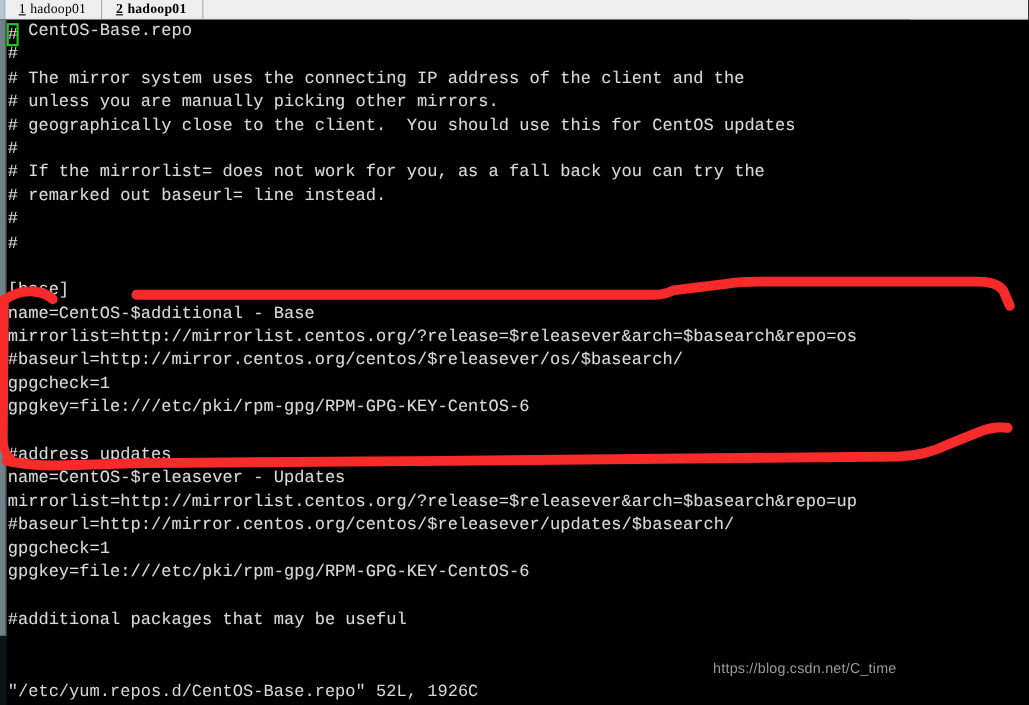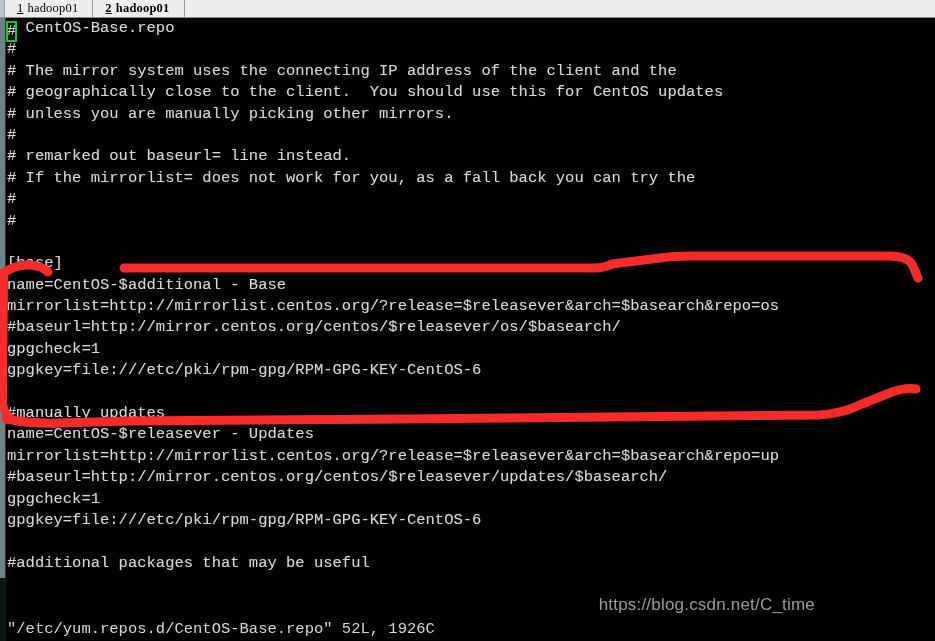--- a/index.html
+++ b/index.html
@@ -130,21 +130,21 @@
     color: #d8d8d8;
     white-space: pre;
   }
 
   
   .watermark {
     position: absolute;
     right: 12px;
     bottom: 26px;
     font-family: "Liberation Sans", "DejaVu Sans", sans-serif;
-    font-size: 17px;
+    font-size: 13px;
     color: #9a9a9a;
     letter-spacing: 0.2px;
     pointer-events: none;
   }
 
   
   .annotation {
     position: absolute;
     left: 0; top: 0;
     width: 935px;
@@ -176,36 +176,36 @@
   <div class="terminal">
 
     <div class="scrollbar-track">
       <div class="scrollbar-thumb"></div>
     </div>
 
     <div class="screen">
       <div class="line"><span class="cursor-cell">#</span><span> CentOS-Base.repo</span></div>
       <div class="line">#</div>
       <div class="line"># The mirror system uses the connecting IP address of the client and the</div>
+      <div class="line"># unless you are manually picking other mirrors.</div>
       <div class="line"># geographically close to the client.  You should use this for CentOS updates</div>
-      <div class="line"># unless you are manually picking other mirrors.</div>
-      <div class="line">#</div>
+      <div class="line">#</div>
+      <div class="line"># If the mirrorlist= does not work for you, as a fall back you can try the</div>
       <div class="line"># remarked out baseurl= line instead.</div>
-      <div class="line"># If the mirrorlist= does not work for you, as a fall back you can try the</div>
       <div class="line">#</div>
       <div class="line">#</div>
       <div class="line blank"></div>
       <div class="line">[base]</div>
       <div class="line">name=CentOS-$additional - Base</div>
       <div class="line">mirrorlist=http://mirrorlist.centos.org/?release=$releasever&amp;arch=$basearch&amp;repo=os</div>
       <div class="line">#baseurl=http://mirror.centos.org/centos/$releasever/os/$basearch/</div>
       <div class="line">gpgcheck=1</div>
       <div class="line">gpgkey=file:///etc/pki/rpm-gpg/RPM-GPG-KEY-CentOS-6</div>
       <div class="line blank"></div>
-      <div class="line">#manually updates</div>
+      <div class="line">#address updates</div>
       <div class="line">name=CentOS-$releasever - Updates</div>
       <div class="line">mirrorlist=http://mirrorlist.centos.org/?release=$releasever&amp;arch=$basearch&amp;repo=up</div>
       <div class="line">#baseurl=http://mirror.centos.org/centos/$releasever/updates/$basearch/</div>
       <div class="line">gpgcheck=1</div>
       <div class="line">gpgkey=file:///etc/pki/rpm-gpg/RPM-GPG-KEY-CentOS-6</div>
       <div class="line blank"></div>
       <div class="line">#additional packages that may be useful</div>
     </div>
 
     <div class="statusline">"/etc/yum.repos.d/CentOS-Base.repo" 52L, 1926C</div>

